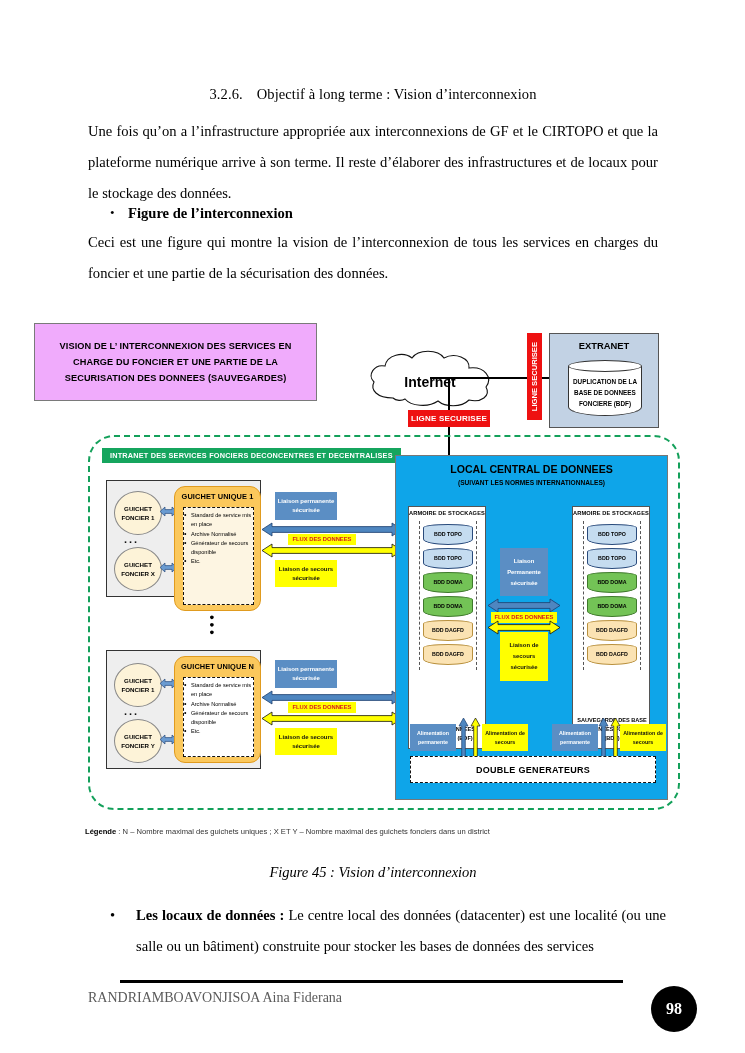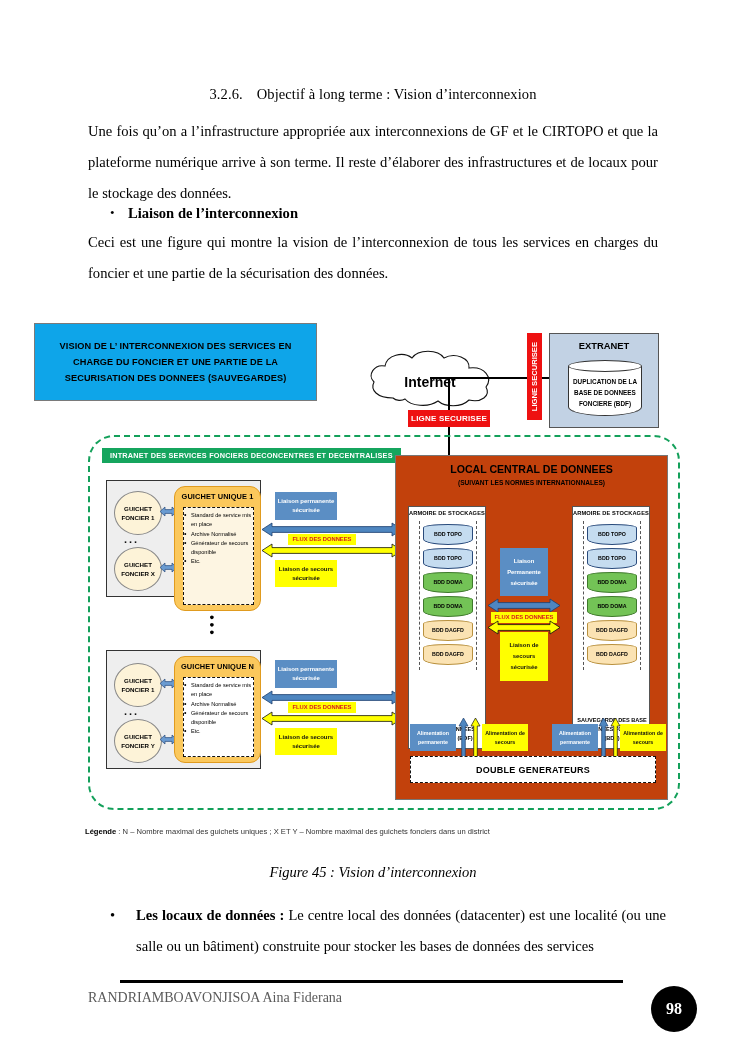--- a/index.html
+++ b/index.html
@@ -70,21 +70,21 @@
 
   
   .figure {
     position: absolute; left: 30px; top: 315px;
     width: 685px; height: 545px;
     font-family: "Liberation Sans", sans-serif;
   }
 
   .title-box {
     position: absolute; left: 4px; top: 8px; width: 283px; height: 78px;
-    border: 1px solid #7a7a7a; background: #0ea5e9;
+    border: 1px solid #7a7a7a; background: #f0abfc;
     display: flex; align-items: center; justify-content: center;
     padding: 4px 8px;
   }
   .title-box .tt {
     font-size: 9.2px; font-weight: bold; line-height: 16px;
     text-align: center; letter-spacing: .1px;
   }
 
   
   .cloud-wrap { position: absolute; left: 335px; top: 33px; width: 130px; height: 62px; }
@@ -196,21 +196,21 @@
     text-align: center; line-height: 9px; font-size: 6px; font-weight: bold;
     padding: 2px;
   }
   .chip.blue { background: #5b8ec4; color: #ffffff; }
   .chip.yellow { background: #ffff00; color: #111; }
   .chip.flux { background: #ffff00; color: #d61c1c; font-size: 5.8px; }
 
   
   .local {
     position: absolute; left: 365px; top: 140px; width: 273px; height: 345px;
-    background: #c2410c; border: 1.3px solid #777;
+    background: #0ea5e9; border: 1.3px solid #777;
   }
   .local .lc-title {
     text-align: center; font-size: 10.6px; font-weight: bold; margin-top: 7px;
   }
   .local .lc-sub {
     text-align: center; font-size: 6.6px; font-weight: bold; line-height: 10px; margin-top: 3px;
   }
 
   .armoire {
     position: absolute; background: #ffffff; border: 1.2px solid #555;
@@ -295,21 +295,21 @@
 
 <div class="page">
 
   <div class="sec-heading">
     <span class="num">3.2.6.</span><span>Objectif à long terme : Vision d’interconnexion</span>
   </div>
 
   <div class="para p1">Une fois qu’on a l’infrastructure appropriée aux interconnexions de GF et le CIRTOPO et que la plateforme numérique arrive à son terme. Il reste d’élaborer des infrastructures et de locaux pour le stockage des données.</div>
 
   <div class="bullet-line bl1">
-    <span class="dot">•</span><span class="btxt">Liaison de l’interconnexion</span>
+    <span class="dot">•</span><span class="btxt">Figure de l’interconnexion</span>
   </div>
 
   <div class="para p2">Ceci est une figure qui montre la vision de l’interconnexion de tous les services en charges du foncier et une partie de la sécurisation des données.</div>
 
   <div class="figure">
 
     <div class="title-box">
       <div class="tt">VISION DE L’ INTERCONNEXION DES SERVICES EN CHARGE DU FONCIER ET UNE PARTIE DE LA SECURISATION DES DONNEES (SAUVEGARDES)</div>
     </div>
 

